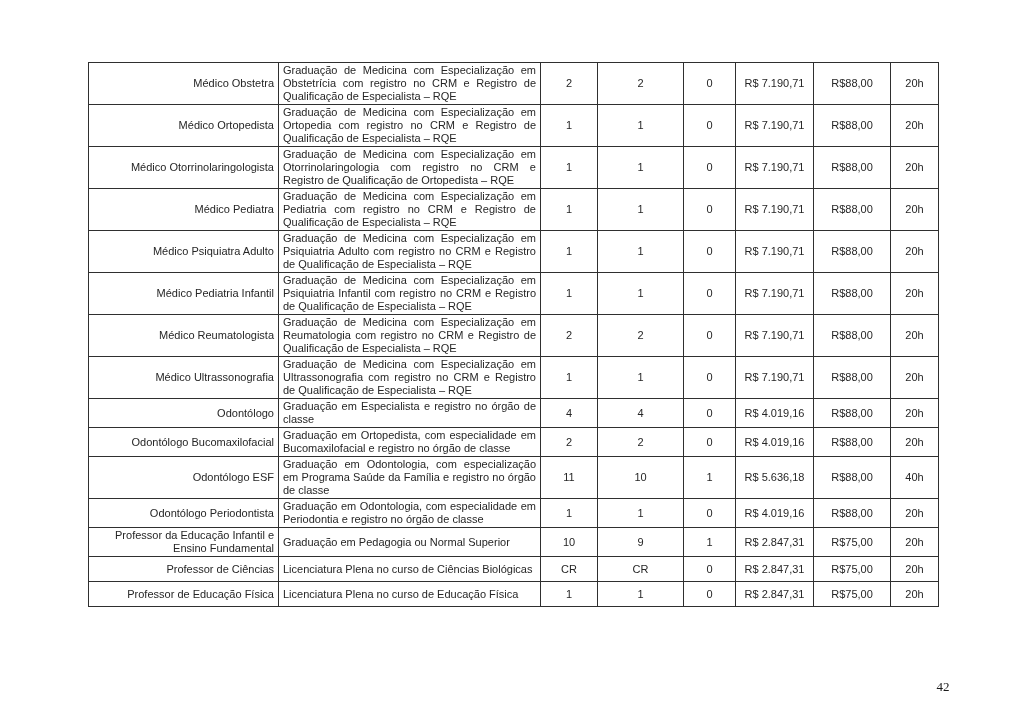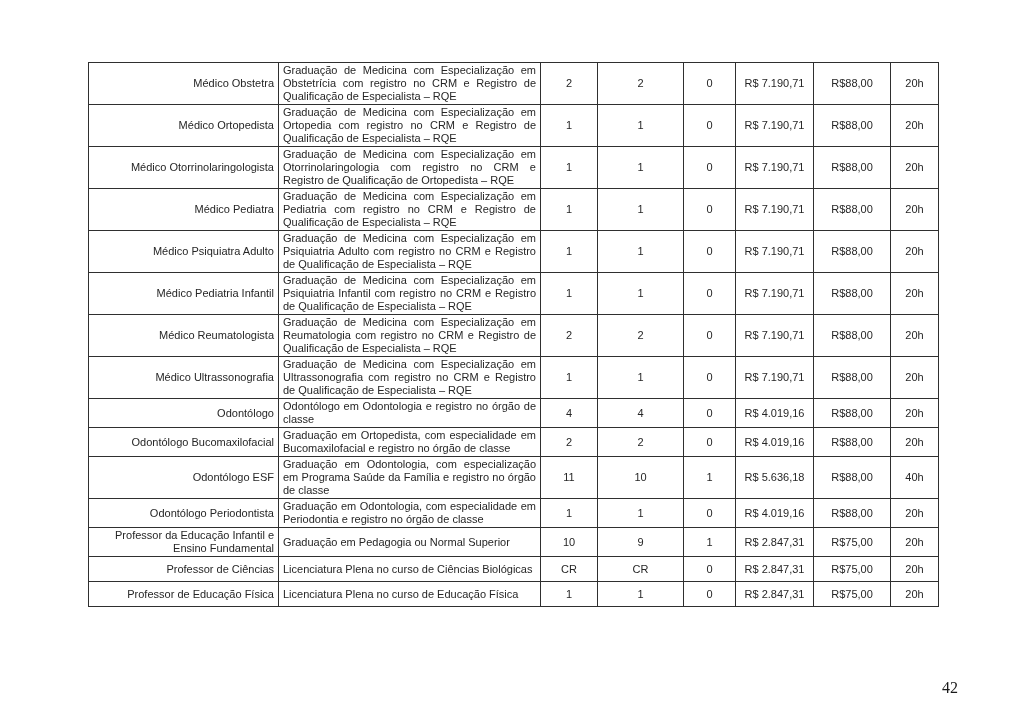--- a/index.html
+++ b/index.html
@@ -45,23 +45,23 @@
     -moz-text-align-last: left;
   }
   td.c-num {
     text-align: center;
   }
   .pagenum {
     position: absolute;
     left: 928px;
     top: 679px;
     width: 30px;
-    text-align: right;
+    text-align: center;
     font-family: "Liberation Serif", serif;
-    font-size: 16px;
+    font-size: 13px;
     color: #1a1a1a;
   }
 </style>
 </head>
 <body>
 
 <div class="page">
 
   <table class="vtable">
     <colgroup>
@@ -150,21 +150,21 @@
           <td class="c-req">Graduação de Medicina com Especialização em Ultrassonografia com registro no CRM e Registro de Qualificação de Especialista – RQE</td>
           <td class="c-num">1</td>
           <td class="c-num">1</td>
           <td class="c-num">0</td>
           <td class="c-num">R$ 7.190,71</td>
           <td class="c-num">R$88,00</td>
           <td class="c-num">20h</td>
         </tr>
         <tr>
           <td class="c-pos">Odontólogo</td>
-          <td class="c-req">Odontólogo em Odontologia e registro no órgão de classe</td>
+          <td class="c-req">Graduação em Especialista e registro no órgão de classe</td>
           <td class="c-num">4</td>
           <td class="c-num">4</td>
           <td class="c-num">0</td>
           <td class="c-num">R$ 4.019,16</td>
           <td class="c-num">R$88,00</td>
           <td class="c-num">20h</td>
         </tr>
         <tr>
           <td class="c-pos">Odontólogo Bucomaxilofacial</td>
           <td class="c-req">Graduação em Ortopedista, com especialidade em Bucomaxilofacial e registro no órgão de classe</td>

